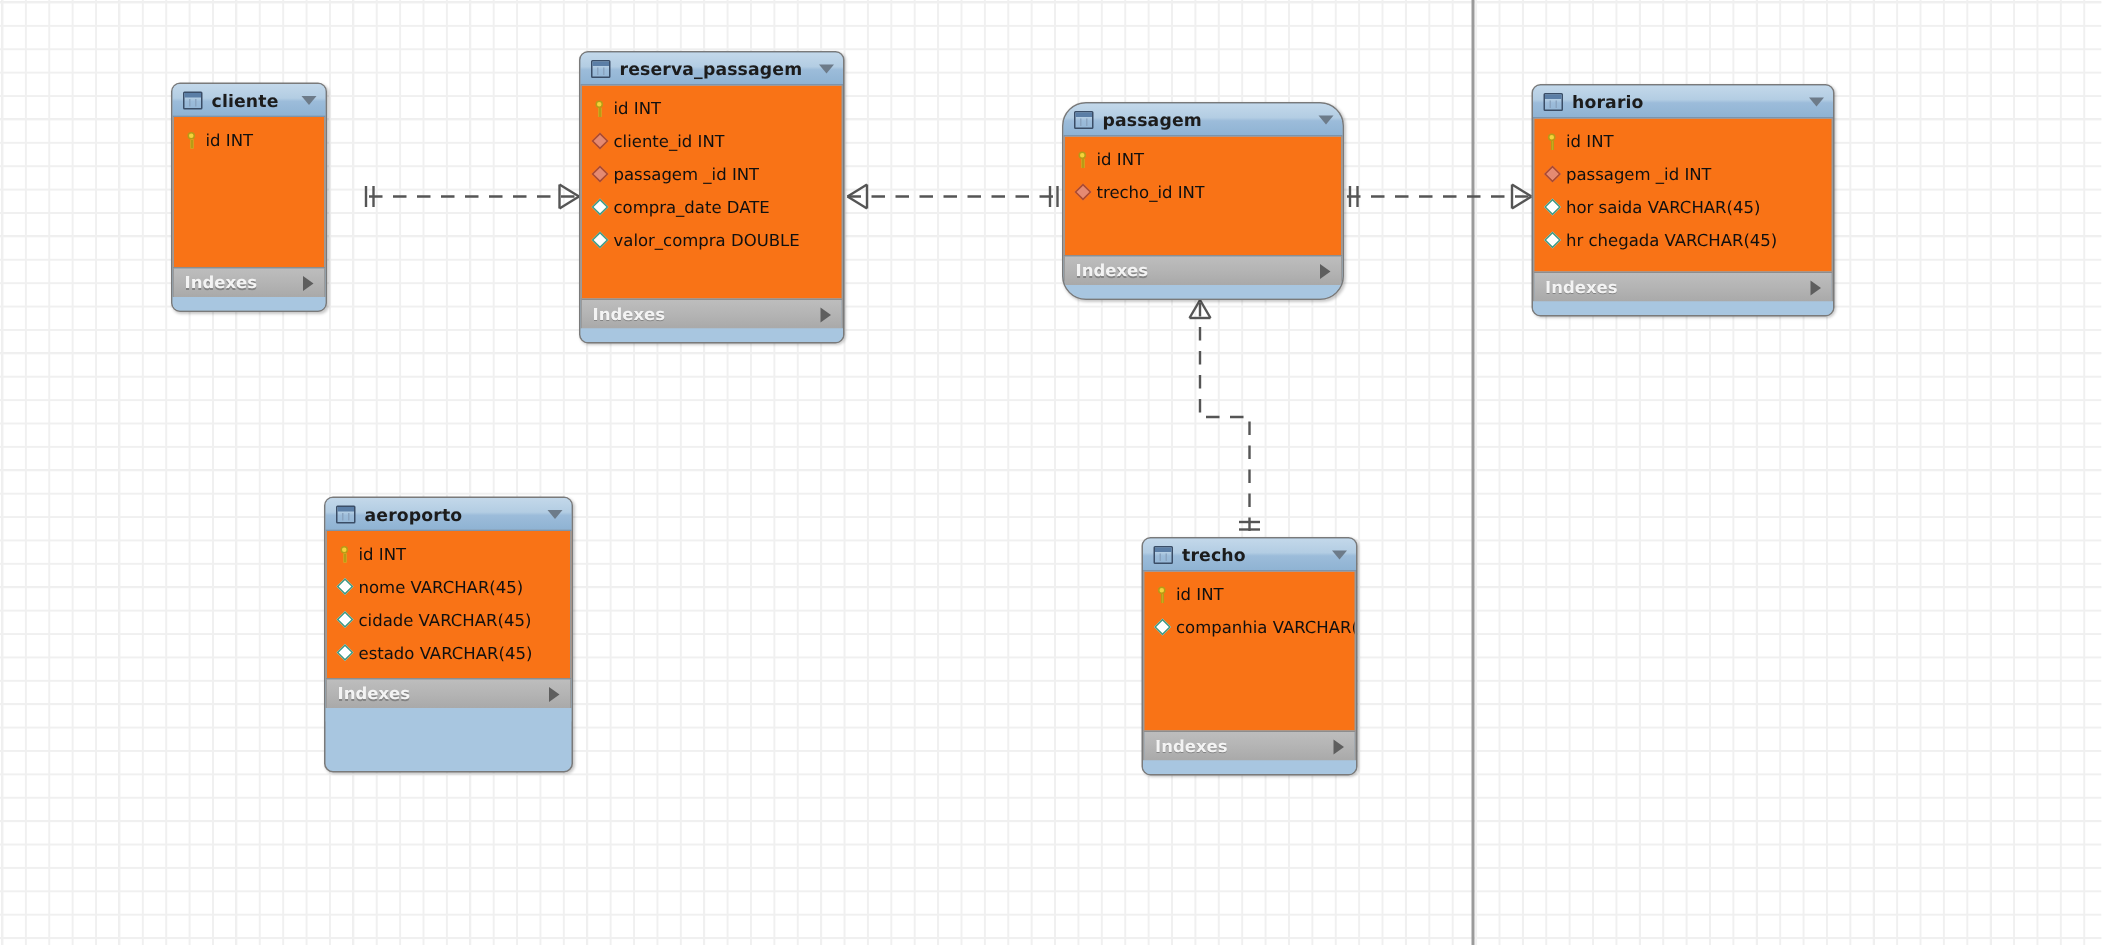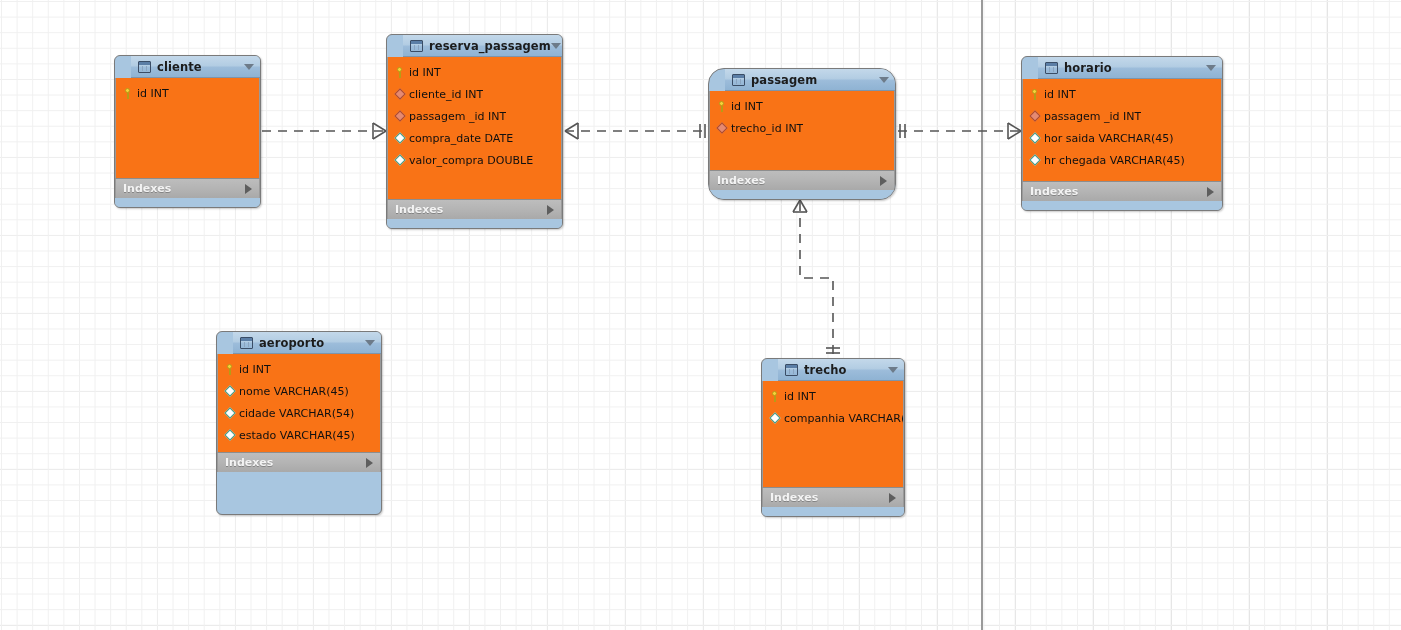--- a/index.html
+++ b/index.html
@@ -56,21 +56,20 @@
   }
   .tbl-header {
     height: 22px;
     box-sizing: border-box;
     display: flex;
     align-items: center;
     padding: 0 6px 0 7px;
     background: linear-gradient(to bottom, #c3d8ea 0%, #b3cde3 45%, #9cbcda 55%, #8fb3d3 100%);
     border-bottom: 1px solid #7d94ab;
     position: relative;
-    margin-left: 16px;
   }
   .tbl-icon {
     width: 13px;
     height: 12px;
     flex: 0 0 auto;
     margin-right: 6px;
     border: 1px solid #3a4d66;
     border-radius: 1px;
     background:
       linear-gradient(to bottom, #4a6party 0px, transparent 0px),
@@ -259,21 +258,21 @@
         <line x1="793" y1="212" x2="807" y2="212"></line>
 
         <line x1="826" y1="348" x2="840" y2="348"></line>
         <line x1="826" y1="353" x2="840" y2="353"></line>
       </g>
 
     </g>
   </svg>
 
   <div id="tables-host">
-      <div class="tbl" style="left: 114px; top: 55px; width: 147px; height: 153px;">
+      <div class="tbl" style="left: 114px; top: 55px; width: 104px; height: 153px;">
         <div class="tbl-header">
           <span class="tbl-icon"></span>
           <span class="tbl-title">cliente</span>
           <span class="tbl-caret"></span>
         </div>
         <div class="tbl-body" style="height: 100px;">
           <div class="col-row">
             <span class="ic ic-pk"></span>
             <span class="col-name">id INT</span>
           </div>
@@ -380,21 +379,21 @@
           <div class="col-row">
             <span class="ic ic-pk"></span>
             <span class="col-name">id INT</span>
           </div>
           <div class="col-row">
             <span class="ic ic-col"></span>
             <span class="col-name">nome VARCHAR(45)</span>
           </div>
           <div class="col-row">
             <span class="ic ic-col"></span>
-            <span class="col-name">cidade VARCHAR(54)</span>
+            <span class="col-name">cidade VARCHAR(45)</span>
           </div>
           <div class="col-row">
             <span class="ic ic-col"></span>
             <span class="col-name">estado VARCHAR(45)</span>
           </div>
         </div>
         <div class="tbl-indexes">
           <span class="idx-label">Indexes</span>
           <span class="idx-arrow"></span>
         </div>

